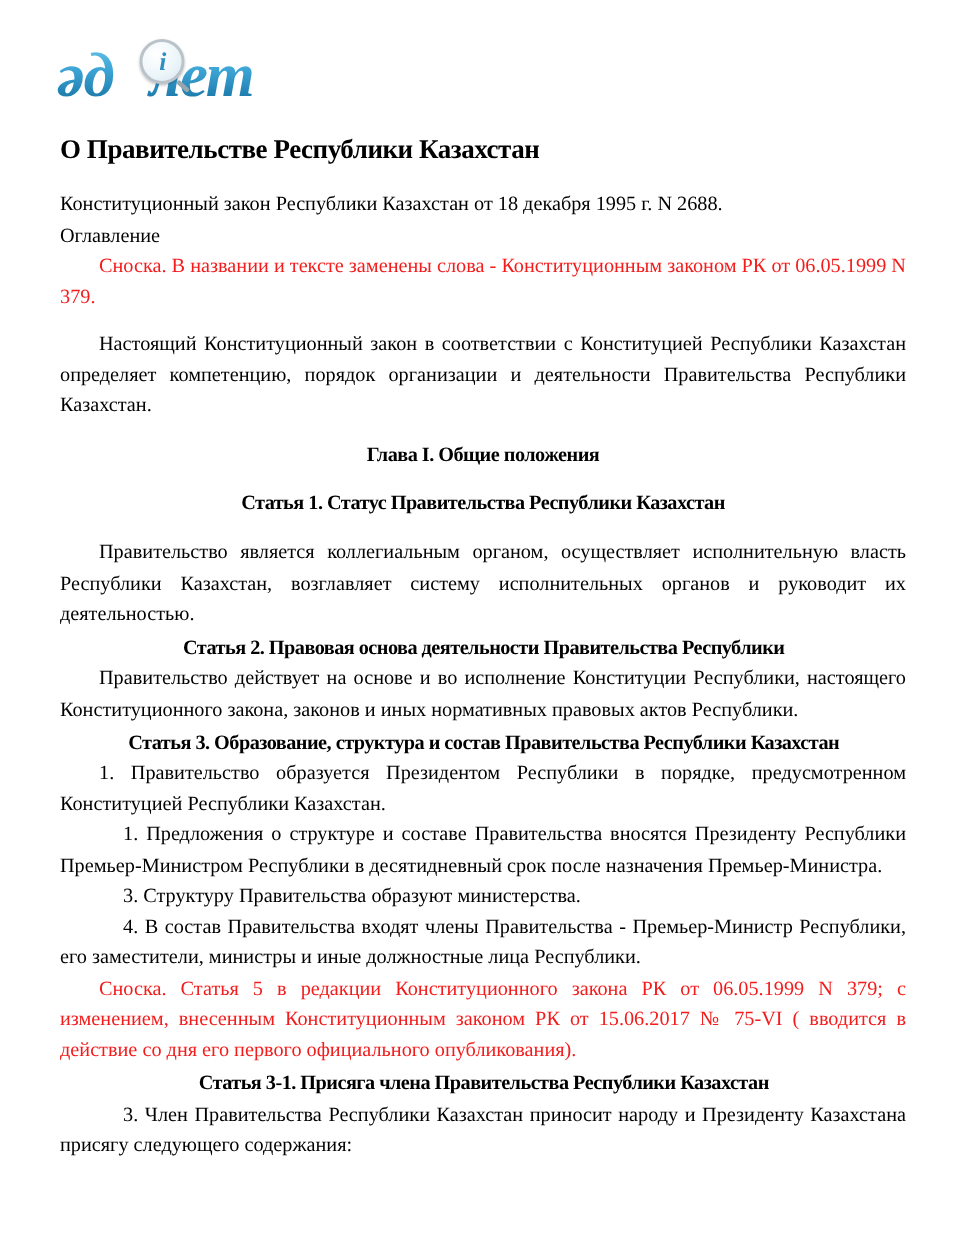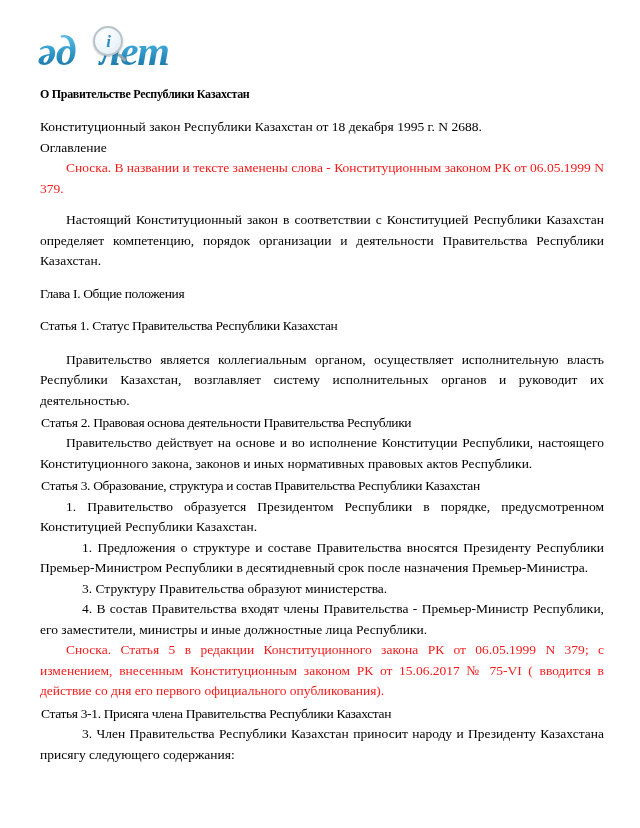--- a/index.html
+++ b/index.html
@@ -80,21 +80,21 @@
     -webkit-text-fill-color: #2f8fc0;
     line-height: 1;
   }
 
   
   .body-wrap {
     padding: 0 36px 0 40px;
   }
   .doc-title {
     font-weight: bold;
-    font-size: 12px;
+    font-size: 18px;
     line-height: 1.45;
     margin: 6px 0 14px 0;
     letter-spacing: -0.3px;
   }
   p {
     margin: 0;
     font-size: 13.5px;
     line-height: 1.52;
     text-align: justify;
   }
@@ -110,25 +110,25 @@
   .gap-bot {
     margin-bottom: 11px;
   }
   .red {
     color: #f41b1b;
   }
   .red-link {
     color: #f41b1b;
   }
   .heading {
-    font-weight: normal;
+    font-weight: bold;
     font-size: 13.5px;
     line-height: 1.5;
     letter-spacing: -0.35px;
-    text-align: left;
+    text-align: center;
     margin: 0;
   }
   .heading.chapter {
     margin: 12px 0 12px 0;
   }
   .heading.article {
     margin: 11px 0 13px 0;
   }
   .heading.article-tight {
     margin: 2px 0 0 1px;

